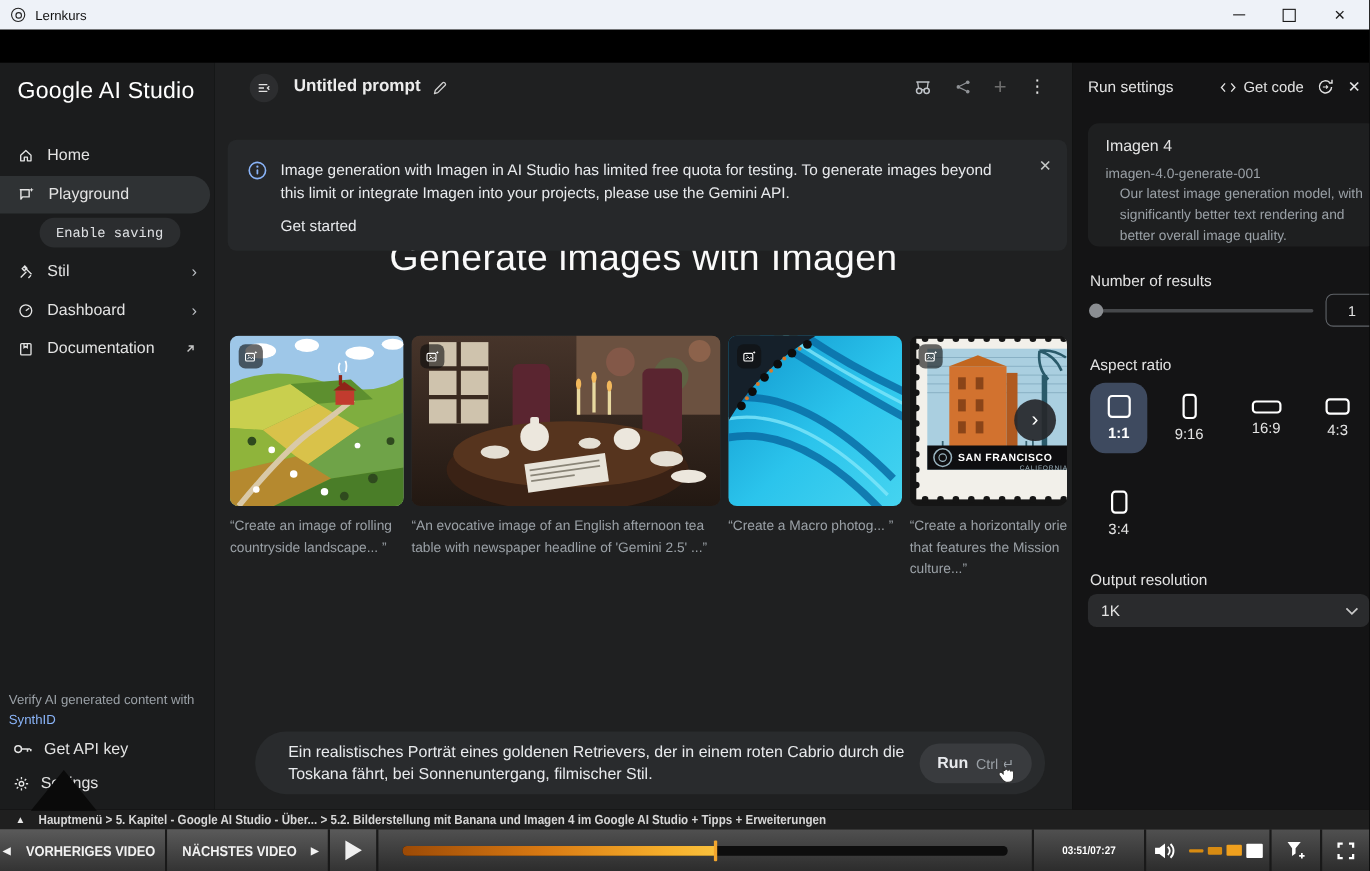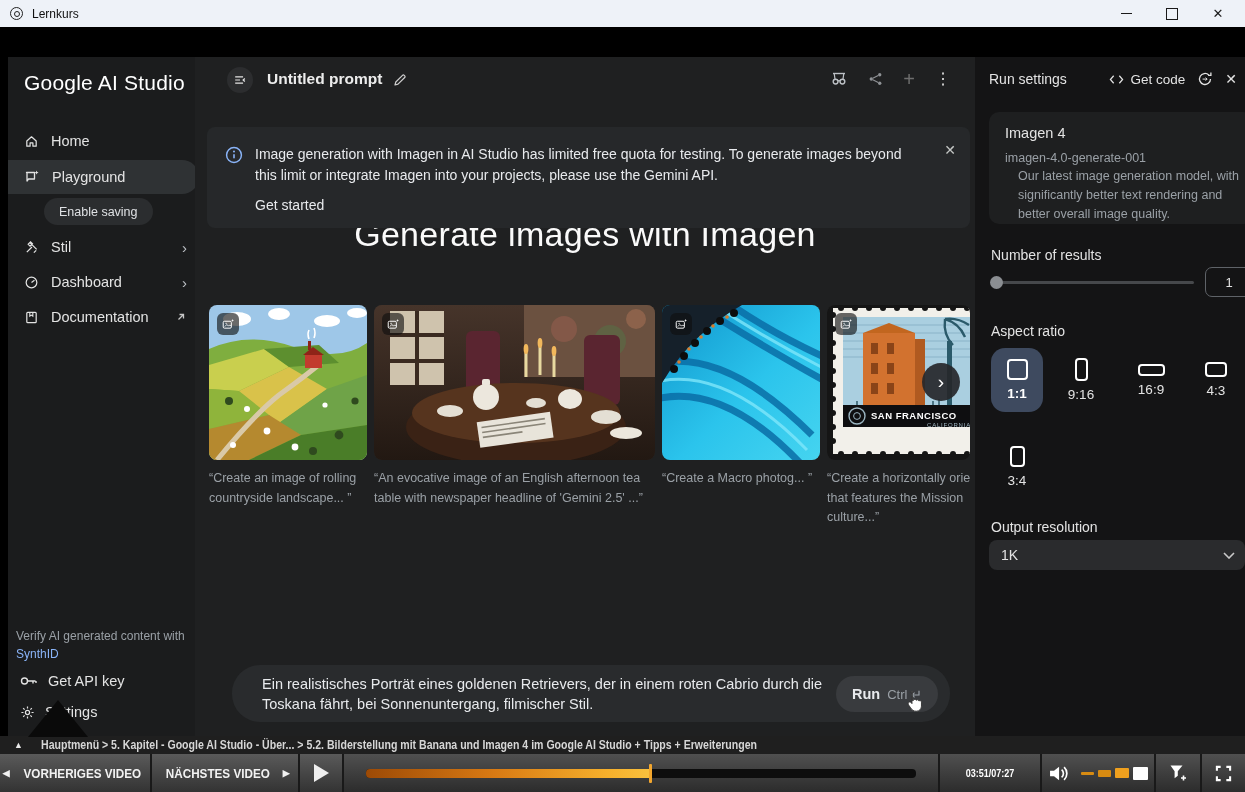--- a/index.html
+++ b/index.html
@@ -15,26 +15,26 @@
   .win-btn { width:46px; height:27px; display:flex; align-items:center; justify-content:center; color:#1a1a1a; font-size:13px; }
   .btn-min::after { content:""; width:11px; height:0; border-top:1.6px solid #1a1a1a; }
   .btn-max::after { content:""; width:10px; height:10px; border:1.4px solid #1a1a1a; }
 
   .black-strip { position:absolute; top:27px; left:0; width:1245px; height:30px; background:#000; }
 
   
   .app { position:absolute; top:57px; left:0; width:1245px; height:679px; }
 
   
-  .sidebar { position:absolute; left:8px; top:0; width:195px; height:679px; background:#1b1c1d; }
+  .sidebar { position:absolute; left:0; top:0; width:195px; height:679px; background:#1b1c1d; }
   .logo { position:absolute; left:16px; top:14px; font-size:21px; color:#fff; letter-spacing:.2px; }
   .nav-item { position:absolute; left:0; width:195px; height:34px; display:flex; align-items:center; gap:12px; padding-left:16px; color:#e3e3e3; font-size:14.5px; }
   .nav-item.selected { background:#2f3234; border-radius:0 17px 17px 0; width:191px; }
   .nav-chev { margin-left:auto; margin-right:16px; color:#bdc1c6; font-size:15px; }
-  .pill-btn { position:absolute; left:36px; top:141px; height:27px; padding:8px 15px; display:flex; align-items:center; background:#2b2d2f; border-radius:14px; color:#dfe1e4; font-size:12.5px; }
+  .pill-btn { position:absolute; left:36px; top:141px; height:27px; padding:8px 15px; display:flex; align-items:center; background:#2b2d2f; border-radius:14px; color:#dfe1e4; font-size:12.5px;font-family:Liberation Mono, monospace; }
   .sb-foot-note { position:absolute; left:8px; top:570px; width:180px; font-size:12px; color:#9aa0a6; line-height:18px; }
   .sb-link { position:absolute; left:8px; top:590px; font-size:12px; color:#8ab4f8; }
   .sb-item { position:absolute; left:12px; display:flex; align-items:center; gap:10px; color:#e3e3e3; font-size:14.5px; }
 
   
   .main { position:absolute; left:195px; top:0; width:780px; height:679px; background:#1f2021; overflow:hidden; }
   .collapse-btn { position:absolute; left:32px; top:10px; width:26px; height:26px; border-radius:50%; background:#2c2d2f; display:flex; align-items:center; justify-content:center; }
   .prompt-title { position:absolute; left:72px; top:13px; font-size:15.5px; font-weight:700; color:#ececec; }
   .pencil { position:absolute; left:197px; top:15px; }
   .hdr-icons { position:absolute; right:24px; top:12px; display:flex; gap:20px; align-items:center; }
@@ -82,21 +82,21 @@
   .ar-shape { border:2.5px solid #fff; border-radius:4px; }
   .ar-label { font-size:13.5px; color:#e3e3e3; }
   .ar-cell.selected .ar-label { color:#fff; font-weight:700; }
   .dropdown { position:absolute; left:14px; top:483px; width:256px; height:30px; background:#2a2b2d; border-radius:8px; display:flex; align-items:center; padding:0 10px 0 12px; }
   .dd-value { font-size:14px; color:#e3e3e3; font-weight:500; }
   .dd-chev { margin-left:auto; }
 
   
   .bar1 { position:absolute; top:736px; left:0; width:1245px; height:18px; background:#1f1f1f; display:flex; align-items:center; }
   .up-tri { margin-left:14px; color:#e8e8e8; font-size:9px; }
-  .crumb { margin-left:18px; font-size:12px; font-weight:700; color:#d6d6d6; white-space:nowrap; }
+  .crumb { margin-left:12px; font-size:12px; font-weight:700; color:#d6d6d6; white-space:nowrap; }
   .cond { display:inline-block; transform:scaleX(.88); transform-origin:0 50%; }
   .cond-c { display:inline-block; transform:scaleX(.9); transform-origin:50% 50%; }
   .bar2 { position:absolute; top:754px; left:0; width:1245px; height:38px; background:linear-gradient(#505050,#2c2c2c); display:flex; }
   .vbtn { height:38px; display:flex; align-items:center; justify-content:center; gap:7px; background:linear-gradient(#5a5a5a,#333); border-right:2px solid #191919; color:#f2f2f2; font-size:13px; font-weight:700; }
   .btn-prev { width:152px; } .btn-next { width:148px; }
   .arrow-s { font-size:9px; }
   .play-btn { width:44px; height:38px; display:flex; align-items:center; justify-content:center; background:linear-gradient(#5a5a5a,#333); border-right:2px solid #191919; }
   .play-tri { width:0; height:0; border-left:15px solid #efefef; border-top:9px solid transparent; border-bottom:9px solid transparent; }
   .progress-wrap { flex:1; display:flex; align-items:center; padding:0 22px; }
   .track { position:relative; flex:1; height:9px; background:#0d0d0d; border-radius:4px; }

